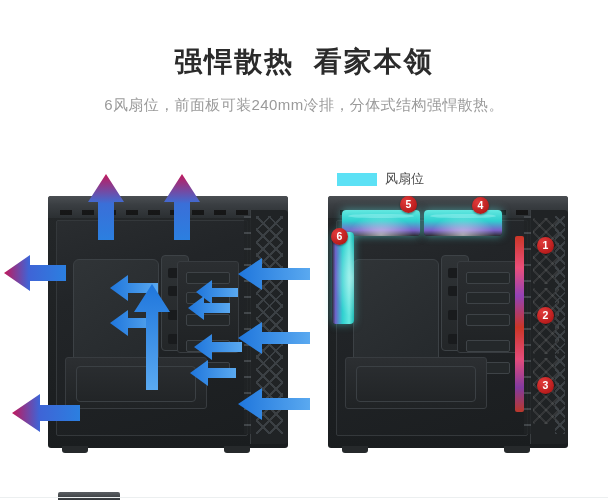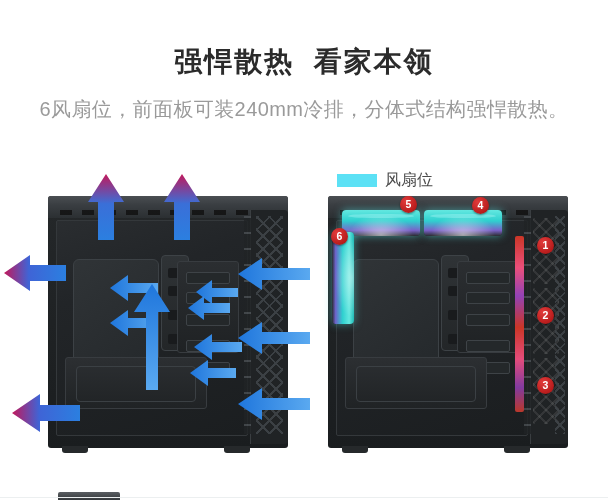--- a/index.html
+++ b/index.html
@@ -12,28 +12,28 @@
   #page { position: relative; width: 608px; height: 359px; background: #fff; }
 
   
   .header { position: absolute; left: 0; top: 0; width: 608px; text-align: center; }
   .title {
     font-size: 28px; font-weight: 700; color: #2b2b2b;
     letter-spacing: 2px; line-height: 1; padding-top: 48px;
     white-space: pre;
   }
   .subtitle {
-    font-size: 20px; color: #9a9a9a; font-weight: 400;
+    font-size: 15px; color: #9a9a9a; font-weight: 400;
     letter-spacing: 0.4px; padding-top: 20px;
   }
 
   
   .legend { position: absolute; left: 337px; top: 170px; display: flex; align-items: center; gap: 8px; }
   .legend-swatch { width: 40px; height: 13px; background: #5ce1f5; display: block; }
-  .legend-label { font-size: 16px; color: #4a4a4a; }
+  .legend-label { font-size: 13px; color: #4a4a4a; }
 
   
   .case { position: absolute; }
   .chassis {
     position: absolute; inset: 0;
     background: linear-gradient(180deg,#2e3134 0%,#242729 6%,#1f2224 50%,#1a1d1f 100%);
     border-radius: 3px;
   }
   
   .lid {

